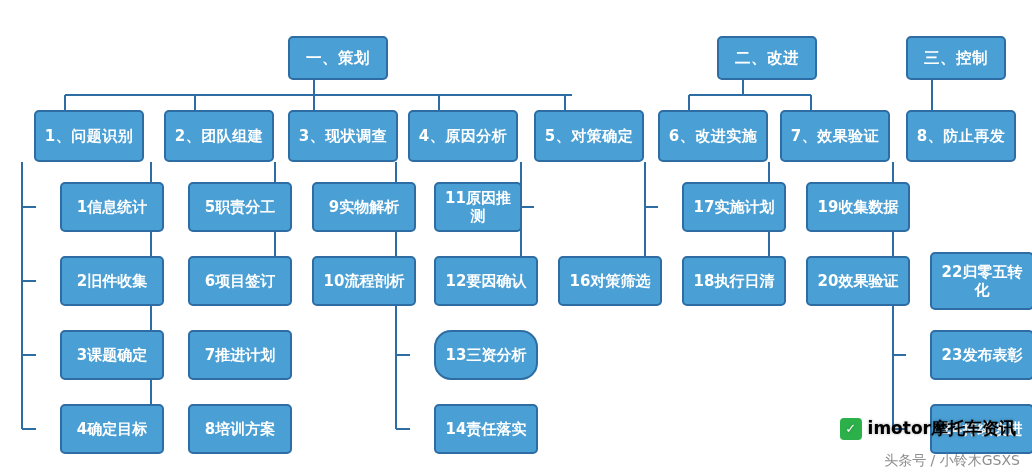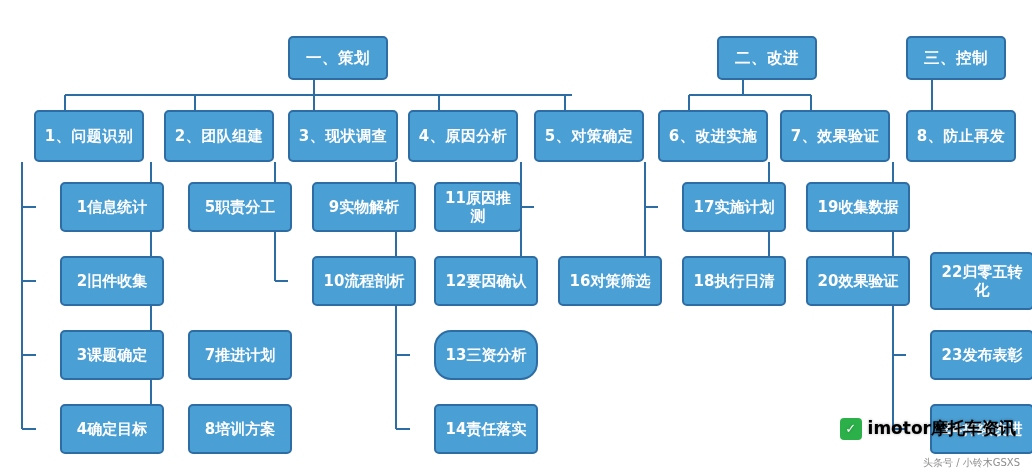--- a/index.html
+++ b/index.html
@@ -49,21 +49,21 @@
     bottom:36px;
   }
   .wm .logo{
     width:22px;height:22px;border-radius:4px;background:#2cb14a;
     display:flex;align-items:center;justify-content:center;
     color:#fff;font-size:13px;font-weight:bold;
   }
   .wm .wmtext{ color:#000000; }
   .credit{
     position:absolute;right:12px;bottom:6px;
-    color:#8d8d8d;font-size:10px;
+    color:#8d8d8d;font-size:14px;
   }
 </style>
 </head>
 <body>
 
 <div id="canvas">
   <svg class="lines" viewBox="0 0 1032 476">
     <g stroke="#2e6da4" stroke-width="2" fill="none">
 
       <path d="M314,80 L314,95"></path>
@@ -131,20 +131,21 @@
     <div class="node step" style="left: 384px; top: 110px; width: 110px; height: 52px;">4、原因分析</div>
     <div class="node step" style="left: 510px; top: 110px; width: 110px; height: 52px;">5、对策确定</div>
     <div class="node step" style="left: 634px; top: 110px; width: 110px; height: 52px;">6、改进实施</div>
     <div class="node step" style="left: 756px; top: 110px; width: 110px; height: 52px;">7、效果验证</div>
     <div class="node step" style="left: 882px; top: 110px; width: 110px; height: 52px;">8、防止再发</div>
     <div class="node leaf" style="left: 36px; top: 182px; width: 104px; height: 50px;">1信息统计</div>
     <div class="node leaf" style="left: 36px; top: 256px; width: 104px; height: 50px;">2旧件收集</div>
     <div class="node leaf" style="left: 36px; top: 330px; width: 104px; height: 50px;">3课题确定</div>
     <div class="node leaf" style="left: 36px; top: 404px; width: 104px; height: 50px;">4确定目标</div>
     <div class="node leaf" style="left: 164px; top: 182px; width: 104px; height: 50px;">5职责分工</div>
+    <div class="node leaf" style="left: 164px; top: 256px; width: 104px; height: 50px;">6项目签订</div>
     <div class="node leaf" style="left: 164px; top: 330px; width: 104px; height: 50px;">7推进计划</div>
     <div class="node leaf" style="left: 164px; top: 404px; width: 104px; height: 50px;">8培训方案</div>
     <div class="node leaf" style="left: 288px; top: 182px; width: 104px; height: 50px;">9实物解析</div>
     <div class="node leaf" style="left: 288px; top: 256px; width: 104px; height: 50px;">10流程剖析</div>
     <div class="node leaf" style="left: 410px; top: 182px; width: 88px; height: 50px;">11原因推测</div>
     <div class="node leaf" style="left: 410px; top: 256px; width: 104px; height: 50px;">12要因确认</div>
     <div class="node leaf" style="left: 410px; top: 330px; width: 104px; height: 50px; border-radius: 17px;">13三资分析</div>
     <div class="node leaf" style="left: 410px; top: 404px; width: 104px; height: 50px;">14责任落实</div>
     <div class="node leaf" style="left: 534px; top: 256px; width: 104px; height: 50px;">16对策筛选</div>
     <div class="node leaf" style="left: 658px; top: 182px; width: 104px; height: 50px;">17实施计划</div>

